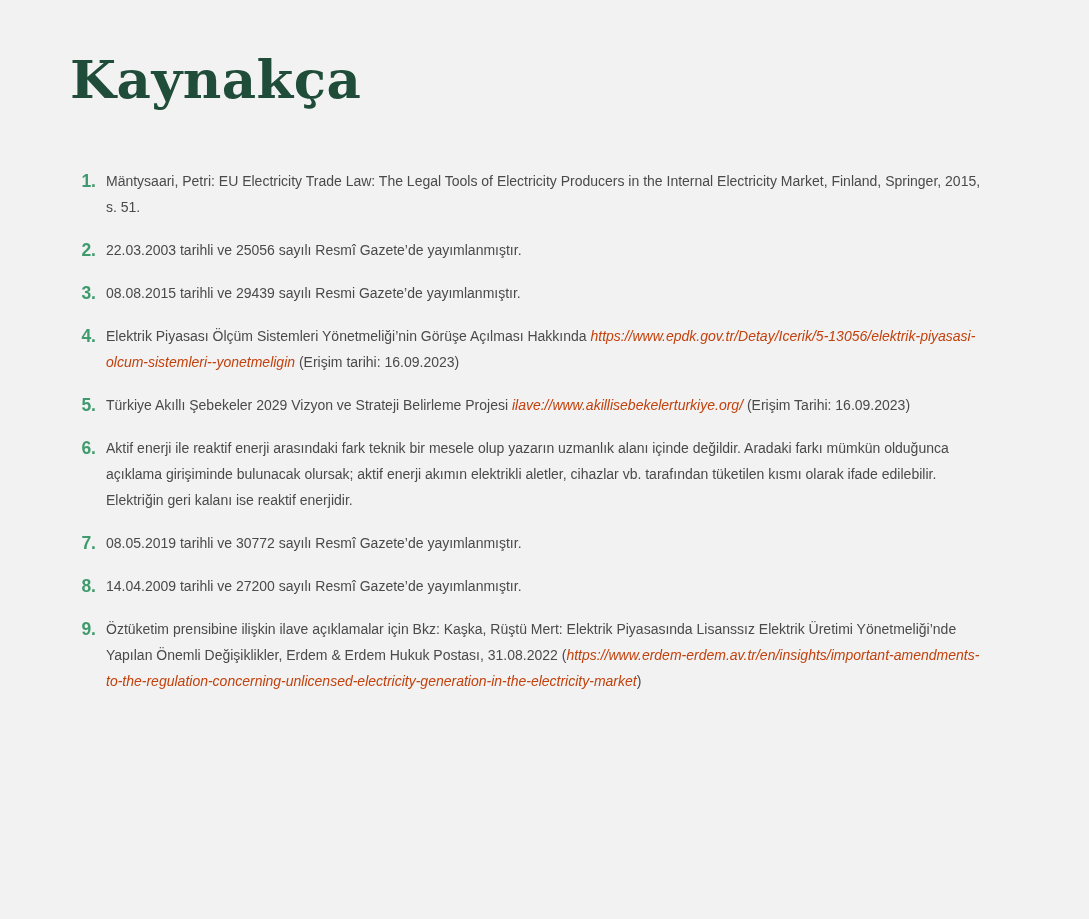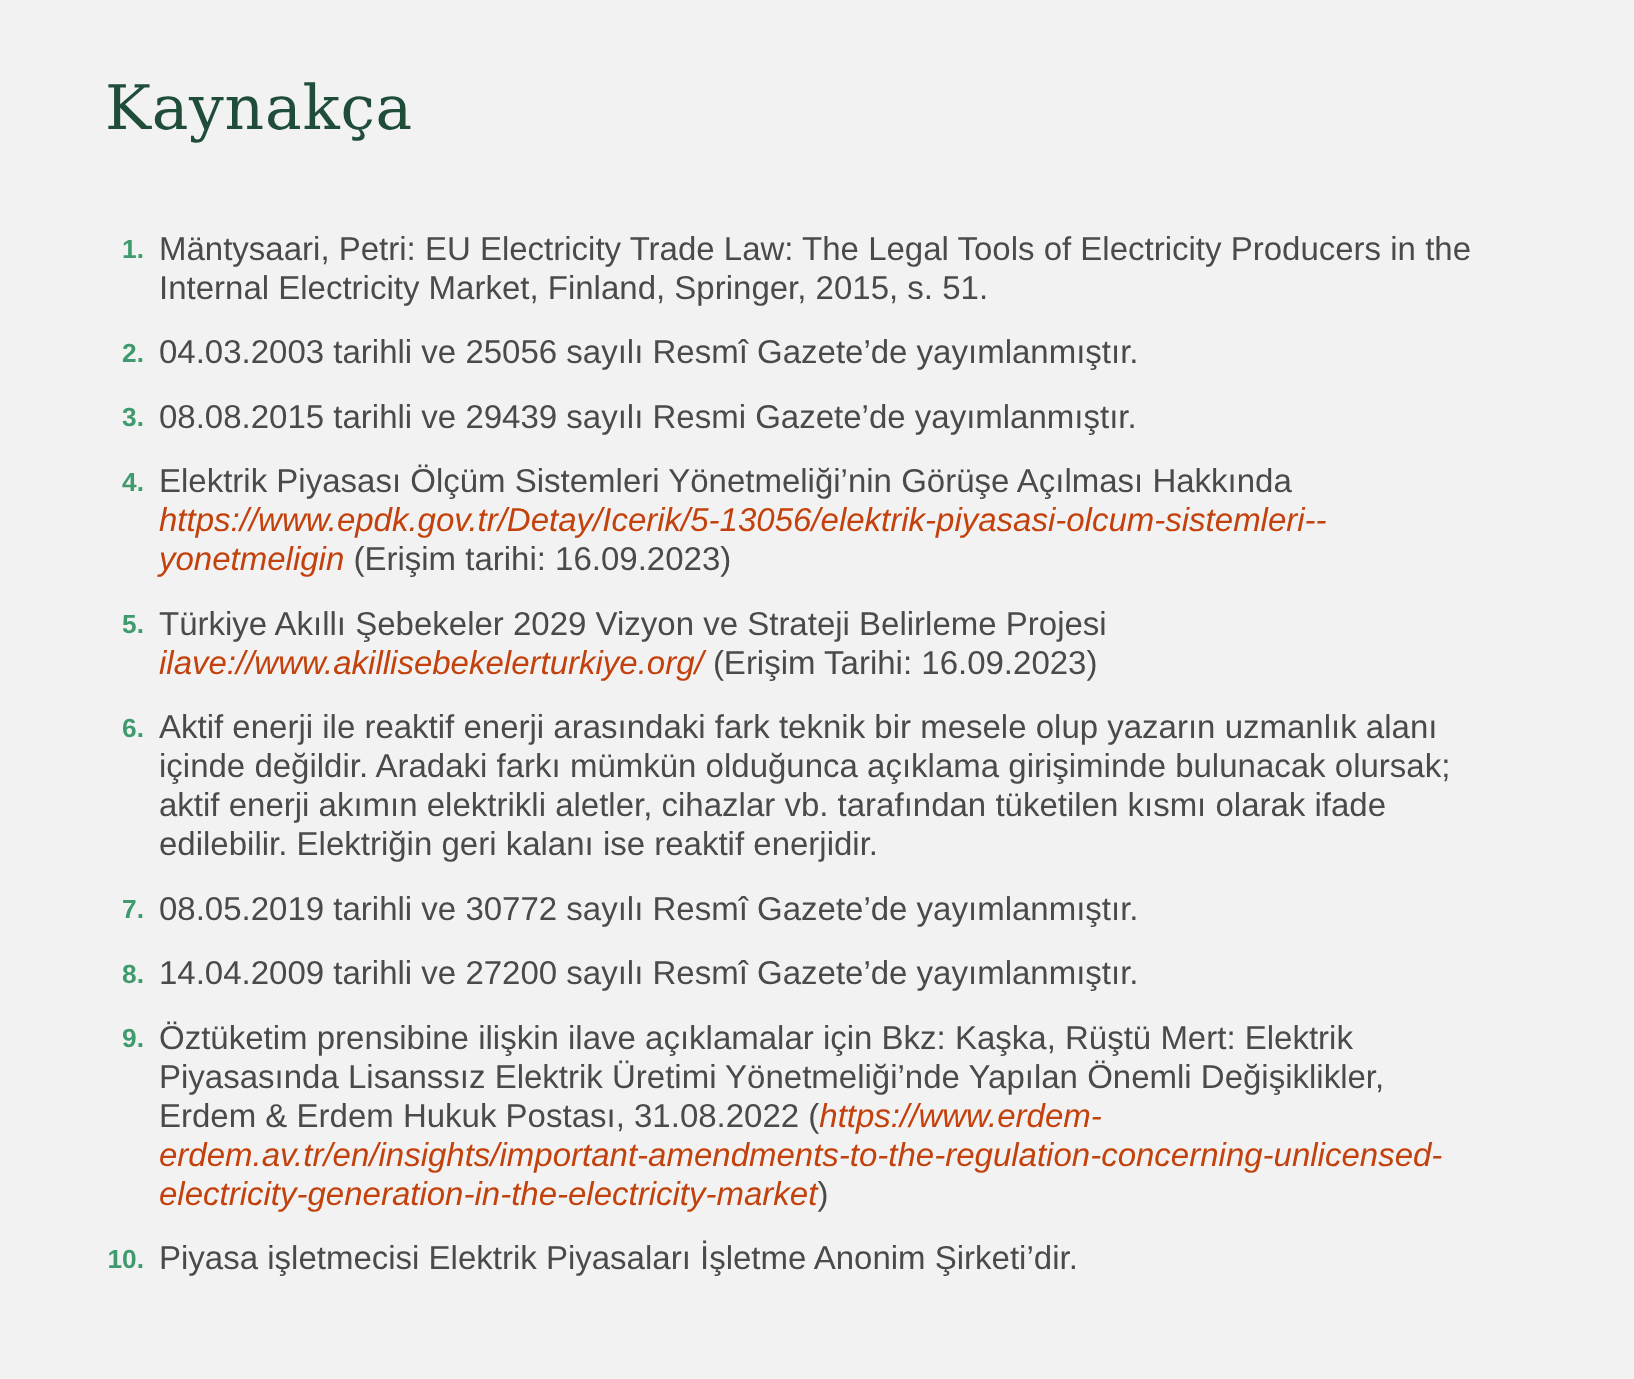--- a/index.html
+++ b/index.html
@@ -16,22 +16,22 @@
   }
   .page {
     position: relative;
     width: 1089px;
     height: 919px;
     box-sizing: border-box;
     padding: 40px 70px 0 70px;
   }
   .title {
     font-family: "DejaVu Serif", serif;
-    font-size: 41px;
-    font-weight: 400;
+    font-size: 53px;
+    font-weight: 700;
     color: #1f4d3a;
     letter-spacing: 0.5px;
     margin: 8px 0 0 0;
     line-height: 1.2;
   }
   .ref-list {
     margin: 56px 0 0 0;
     padding: 0;
     list-style: none;
   }
@@ -46,21 +46,21 @@
     text-align: right;
     padding-right: 10px;
     box-sizing: border-box;
     color: #3f9b6d;
     font-size: 17.5px;
     font-weight: 700;
     line-height: 26px;
   }
   .ref-text {
     flex: 1 1 auto;
-    font-size: 22px;
+    font-size: 14px;
     line-height: 26px;
     color: #4a4a4a;
     max-width: 875px;
   }
   .ref-text a,
   .ref-text .link {
     color: #c2410c;
     font-style: italic;
     word-break: break-word;
     text-align: center;
@@ -71,21 +71,21 @@
 
 <div class="page">
   <h1 class="title">Kaynakça</h1>
   <ol class="ref-list">
       <li class="ref-item">
         <span class="ref-num">1.</span>
         <span class="ref-text"><span>Mäntysaari, Petri: EU Electricity Trade Law: The Legal Tools of Electricity Producers in the Internal Electricity Market, Finland, Springer, 2015, s. 51.</span></span>
       </li>
       <li class="ref-item">
         <span class="ref-num">2.</span>
-        <span class="ref-text"><span>04.03.2003 tarihli ve 25056 sayılı Resmî Gazete’de yayımlanmıştır.</span></span>
+        <span class="ref-text"><span>22.03.2003 tarihli ve 25056 sayılı Resmî Gazete’de yayımlanmıştır.</span></span>
       </li>
       <li class="ref-item">
         <span class="ref-num">3.</span>
         <span class="ref-text"><span>08.08.2015 tarihli ve 29439 sayılı Resmi Gazete’de yayımlanmıştır.</span></span>
       </li>
       <li class="ref-item">
         <span class="ref-num">4.</span>
         <span class="ref-text"><span>Elektrik Piyasası Ölçüm Sistemleri Yönetmeliği’nin Görüşe Açılması Hakkında </span><span class="link">https://www.epdk.gov.tr/Detay/Icerik/5-13056/elektrik-piyasasi-olcum-sistemleri--yonetmeligin</span><span> (Erişim tarihi: 16.09.2023)</span></span>
       </li>
       <li class="ref-item">
@@ -101,18 +101,14 @@
         <span class="ref-text"><span>08.05.2019 tarihli ve 30772 sayılı Resmî Gazete’de yayımlanmıştır.</span></span>
       </li>
       <li class="ref-item">
         <span class="ref-num">8.</span>
         <span class="ref-text"><span>14.04.2009 tarihli ve 27200 sayılı Resmî Gazete’de yayımlanmıştır.</span></span>
       </li>
       <li class="ref-item">
         <span class="ref-num">9.</span>
         <span class="ref-text"><span>Öztüketim prensibine ilişkin ilave açıklamalar için Bkz: Kaşka, Rüştü Mert: Elektrik Piyasasında Lisanssız Elektrik Üretimi Yönetmeliği’nde Yapılan Önemli Değişiklikler, Erdem &amp; Erdem Hukuk Postası, 31.08.2022 (</span><span class="link">https://www.erdem-erdem.av.tr/en/insights/important-amendments-to-the-regulation-concerning-unlicensed-electricity-generation-in-the-electricity-market</span><span>)</span></span>
       </li>
-      <li class="ref-item">
-        <span class="ref-num">10.</span>
-        <span class="ref-text"><span>Piyasa işletmecisi Elektrik Piyasaları İşletme Anonim Şirketi’dir.</span></span>
-      </li>
     </ol>
 </div>
 
 </body></html>

